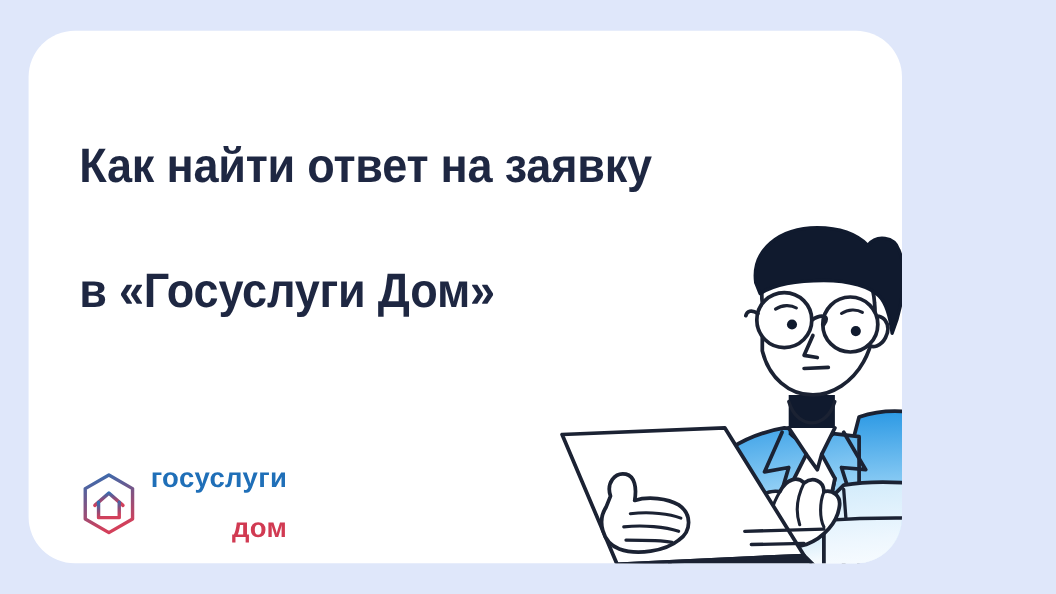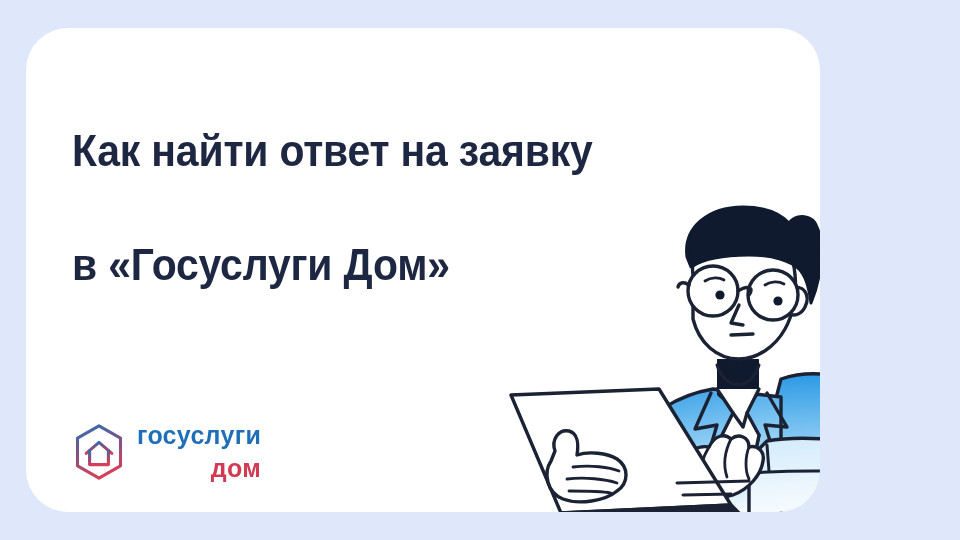--- a/index.html
+++ b/index.html
@@ -77,21 +77,21 @@
   }
   .logo-word {
     font-family: "Liberation Sans", "DejaVu Sans", sans-serif;
     font-weight: 700;
     font-size: 25px;
     letter-spacing: 0.3px;
     display: block;
   }
   .logo-word.top {
     color: #1f6fb8;
-    margin-bottom: 8px;
+    margin-bottom: 20px;
   }
   .logo-word.bottom {
     color: #d13a52;
     text-align: right;
   }
 
   
   #illustration {
     position: absolute;
     left: 455px;

